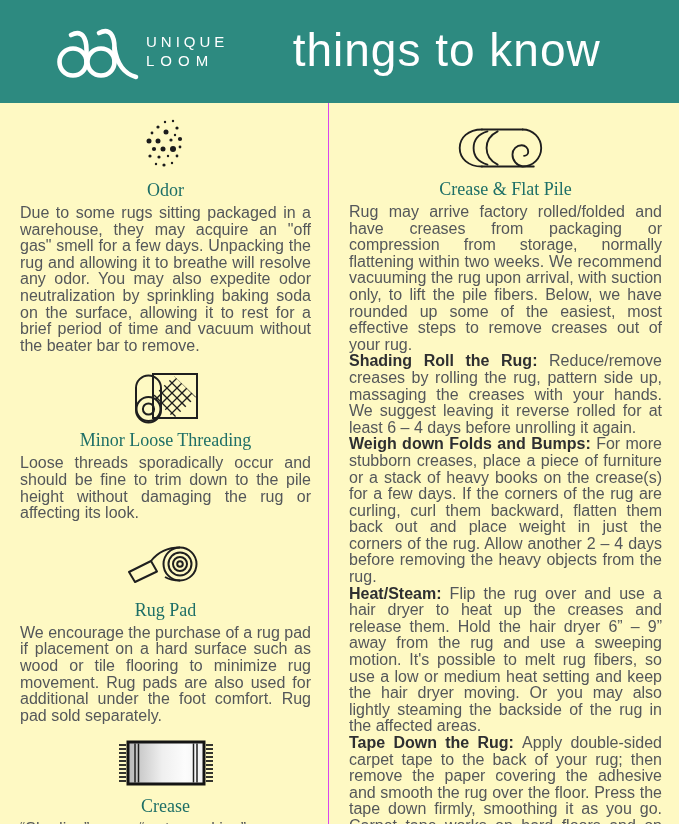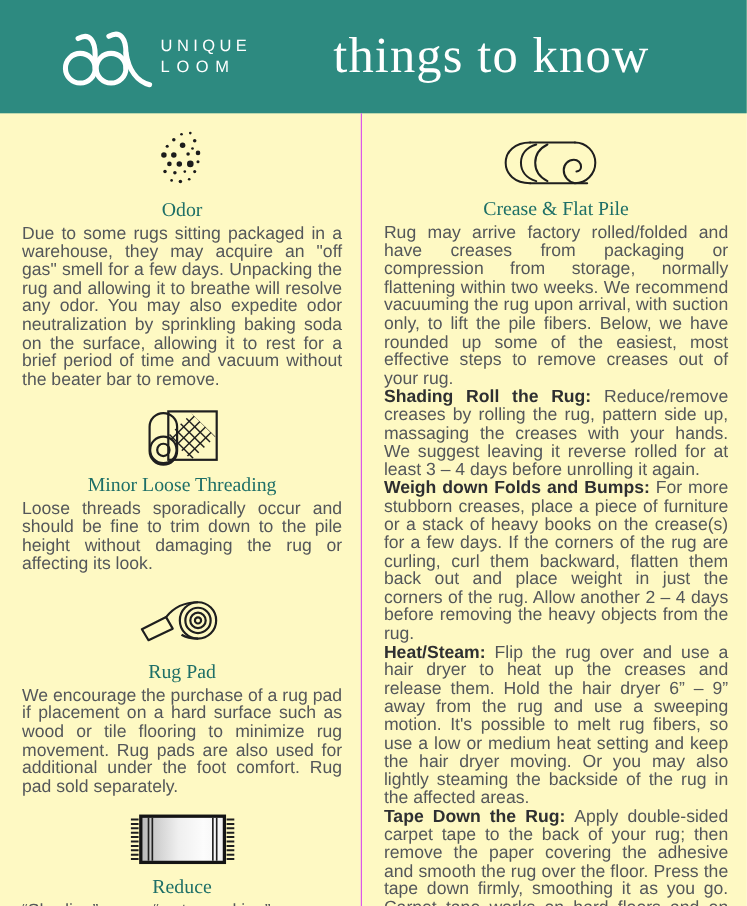--- a/index.html
+++ b/index.html
@@ -11,21 +11,21 @@
   .header{
     height:103px;background:#2d8a80;display:flex;align-items:center;
   }
   .brand{display:flex;align-items:center;margin-left:52px;}
   .brand-logo{width:88px;height:60px;flex:0 0 auto;}
   .brand-text{color:#fff;margin-left:6px;line-height:1.25;}
   .brand-line1{font-size:15px;letter-spacing:4px;}
   .brand-line2{font-size:15px;letter-spacing:6px;text-align:left;}
   .header-title{
     flex:1;text-align:center;color:#fff;
-    font-family:Liberation Serif, serif;font-size:46px;letter-spacing:1px;
+    font-family:Liberation Sans, sans-serif;font-size:46px;letter-spacing:1px;
     padding-right:14px;margin-top:-4px;
   }
   
   .columns{display:flex;height:721px;}
   .col-left{
     width:328px;box-sizing:border-box;padding:15px 17px 0 20px;
   }
   .col-right{
     flex:1;box-sizing:border-box;border-left:1px solid #d946ef;
     padding:20px 17px 0 20px;
@@ -193,21 +193,21 @@
             </g>
             <rect x="12" y="4" width="76" height="42" fill="url(#shade)" stroke="#141414" stroke-width="3"></rect>
             <g stroke="#1f1f1f" stroke-width="1.5">
               <line x1="19" y1="5.5" x2="19" y2="44.5"></line>
                 <line x1="22.5" y1="5.5" x2="22.5" y2="44.5"></line>
               <line x1="77.5" y1="5.5" x2="77.5" y2="44.5"></line>
                 <line x1="81" y1="5.5" x2="81" y2="44.5"></line>
             </g>
           </svg>
         </div>
-        <h2 class="sec-heading">Reduce</h2>
+        <h2 class="sec-heading">Crease</h2>
         <p class="body-text">“Shading” or “watermarking” occurs when a slight change in the direction of the pile causes light to reflect differently than it does in the surrounding areas, appearing darker. This is an inherent characteristic of almost all pile rugs and is not considered a defect.</p>
       </div>
 
     </div>
 
     <div class="col-right">
 
       <div class="icon-wrap">
         <svg width="112" height="50" viewBox="0 0 112 54">
           <g class="ink" stroke-linecap="round">
@@ -216,21 +216,21 @@
             <path d="M30,7 C15,7 6,16 6,27 C6,38 15,47 30,47"></path>
             <path d="M36,9 C26,12 21,19 21,27 C21,35 26,42 36,45"></path>
             <path d="M47,9 C39,13 35,19 35,27 C35,35 39,41 47,45"></path>
             <path d="M74,7 A20,20 0 0 1 94,27 A20,20 0 0 1 74,47 M74,47 A13,13 0 0 1 63,34 A10,10 0 0 1 73,24 A7,7 0 0 1 80,31 A4.5,4.5 0 0 1 75.5,35.5"></path>
           </g>
         </svg>
       </div>
       <h2 class="sec-heading">Crease &amp; Flat Pile</h2>
       <p class="body-text">Rug may arrive factory rolled/folded and have creases from packaging or compression from storage, normally flattening within two weeks. We recommend vacuuming the rug upon arrival, with suction only, to lift the pile fibers. Below, we have rounded up some of the easiest, most effective steps to remove creases out of your rug.</p>
 
-      <p class="body-text tip"><span class="tip-label">Shading Roll the Rug:</span><span>Reduce/remove creases by rolling the rug, pattern side up, massaging the creases with your hands. We suggest leaving it reverse rolled for at least 3 – 4 days before unrolling it again.</span></p>
+      <p class="body-text tip"><span class="tip-label">Shading Roll the Rug:</span><span>Reduce/remove creases by rolling the rug, pattern side up, massaging the creases with your hands. We suggest leaving it reverse rolled for at least 6 – 4 days before unrolling it again.</span></p>
 
       <p class="body-text tip"><span class="tip-label">Weigh down Folds and Bumps:</span><span>For more stubborn creases, place a piece of furniture or a stack of heavy books on the crease(s) for a few days. If the corners of the rug are curling, curl them backward, flatten them back out and place weight in just the corners of the rug. Allow another 2 – 4 days before removing the heavy objects from the rug.</span></p>
 
       <p class="body-text tip"><span class="tip-label">Heat/Steam:</span><span>Flip the rug over and use a hair dryer to heat up the creases and release them. Hold the hair dryer 6” – 9” away from the rug and use a sweeping motion. It's possible to melt rug fibers, so use a low or medium heat setting and keep the hair dryer moving. Or you may also lightly steaming the backside of the rug in the affected areas.</span></p>
 
       <p class="body-text tip"><span class="tip-label">Tape Down the Rug:</span><span>Apply double-sided carpet tape to the back of your rug; then remove the paper covering the adhesive and smooth the rug over the floor. Press the tape down firmly, smoothing it as you go. Carpet tape works on hard floors and on existing wall-to-wall carpet, holding your rug in place. If you have laminate flooring, purchase a less adhesive double-sided tape to prevent the laminate from buckling or otherwise being damaged.</span></p>
 
     </div>
   </div>
 </div>

